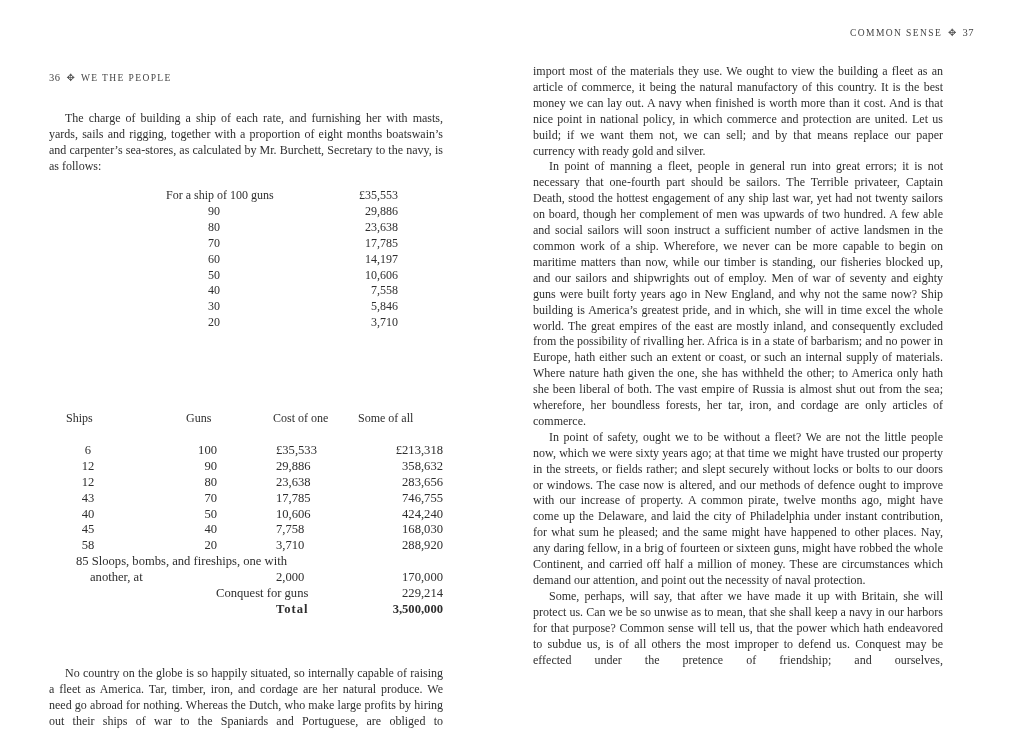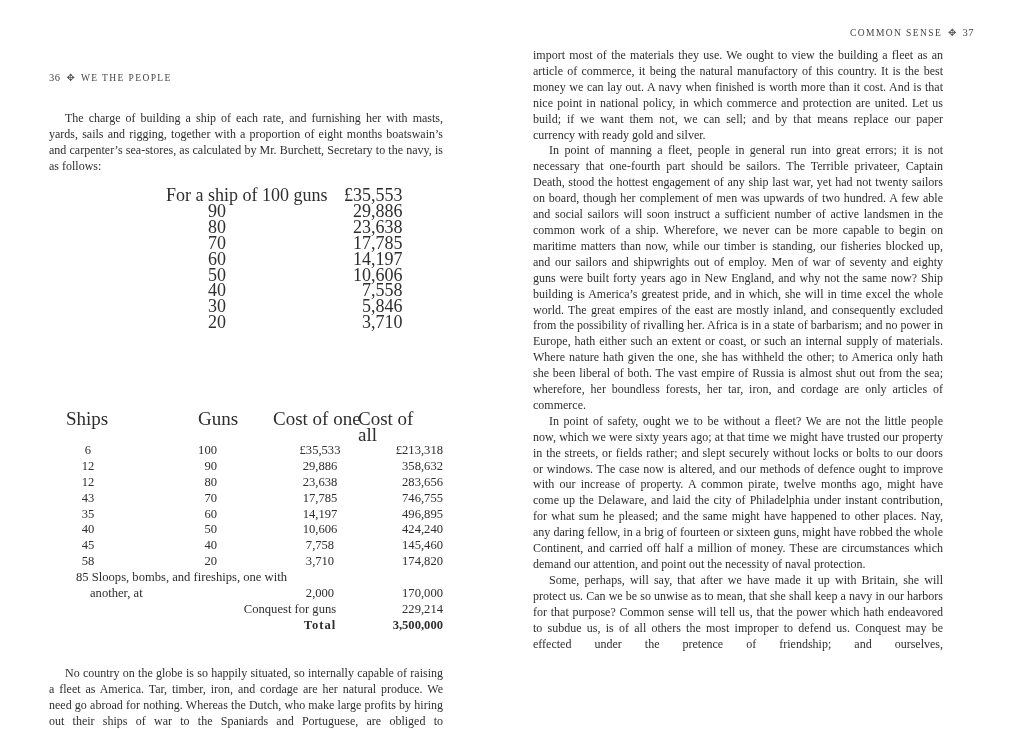--- a/index.html
+++ b/index.html
@@ -28,40 +28,40 @@
   }
   .page-left .body-text { left: 49px; width: 394px; }
   .page-right .body-text { left: 21px; width: 410px; }
   .body-text p { margin: 0; }
   .indent { text-indent: 16px; }
   .last { text-align-last: justify; }
 
   
   .small-table {
     position: absolute; left: 166px; top: 143px;
-    font-size: 18px; line-height: 15.9px; border-collapse: collapse;
+    font-size: 12px; line-height: 15.9px; border-collapse: collapse;
   }
   .small-table td { padding: 0; }
   .small-table .lbl { width: 136px; }
   .small-table .lbl.head { text-align: left; }
   .small-table .lbl.gun { text-align: left; padding-left: 42px; }
   .small-table .val { width: 54px; text-align: right; }
 
   
   .big-table {
     position: absolute; left: 66px; top: 366px; width: 352px;
     font-size: 12.6px; line-height: 15.9px;
   }
-  .bt-head { position: relative; height: 20px; font-size: 19px; }
+  .bt-head { position: relative; height: 20px; font-size: 12px; }
   .bt-head span { position: absolute; top: 0; }
   .bt-row { position: relative; height: 15.9px; white-space: nowrap; }
   .bt-row span { position: absolute; top: 0; }
   .c-ships { left: 12px; width: 20px; text-align: center; }
   .c-guns { left: 101px; width: 50px; text-align: right; }
-  .c-one { left: 210px; width: 88px; text-align: center; }
+  .c-one { left: 210px; width: 88px; text-align: left; }
   .c-all { left: 290px; width: 87px; text-align: right; }
   .bold { font-weight: bold; }
   .spaced { letter-spacing: 1px; }
 </style>
 </head>
 <body>
 
 <div class="page page-left">
   <div class="running-head">
     <span class="num">36</span><span class="orn">✥</span><span>WE THE PEOPLE</span>
@@ -109,23 +109,23 @@
           <td class="lbl gun">20</td>
           <td class="val">3,710</td>
         </tr>
   </tbody>
     </table>
 
 
   <div class="big-table">
     <div class="bt-head">
       <span style="left:0;">Ships</span>
-      <span style="left:132px;">Guns</span>
+      <span style="left:120px;">Guns</span>
       <span style="left:207px;">Cost of one</span>
-      <span style="left:292px;">Cost of all</span>
+      <span style="left:292px;">Some of all</span>
     </div>
     <div style="height:12px;"></div>
     <div class="bt-row">
         <span class="c-ships">6</span>
         <span class="c-guns">100</span>
         <span class="c-one">£35,533</span>
         <span class="c-all">£213,318</span>
       </div>
     <div class="bt-row">
         <span class="c-ships">12</span>
@@ -139,42 +139,36 @@
         <span class="c-one">23,638</span>
         <span class="c-all">283,656</span>
       </div>
     <div class="bt-row">
         <span class="c-ships">43</span>
         <span class="c-guns">70</span>
         <span class="c-one">17,785</span>
         <span class="c-all">746,755</span>
       </div>
     <div class="bt-row">
-        <span class="c-ships">35</span>
-        <span class="c-guns">60</span>
-        <span class="c-one">14,197</span>
-        <span class="c-all">496,895</span>
-      </div>
-    <div class="bt-row">
         <span class="c-ships">40</span>
         <span class="c-guns">50</span>
         <span class="c-one">10,606</span>
         <span class="c-all">424,240</span>
       </div>
     <div class="bt-row">
         <span class="c-ships">45</span>
         <span class="c-guns">40</span>
         <span class="c-one">7,758</span>
-        <span class="c-all">145,460</span>
+        <span class="c-all">168,030</span>
       </div>
     <div class="bt-row">
         <span class="c-ships">58</span>
         <span class="c-guns">20</span>
         <span class="c-one">3,710</span>
-        <span class="c-all">174,820</span>
+        <span class="c-all">288,920</span>
       </div>
     <div class="bt-row">
         <span style="left:10px;">85 Sloops, bombs, and fireships, one with</span>
       </div>
     <div class="bt-row">
         <span style="left:24px;">another, at</span>
         <span class="c-one">2,000</span>
         <span class="c-all">170,000</span>
       </div>
     <div class="bt-row">
@@ -190,19 +184,19 @@
   <div class="body-text" style="top:621px;">
     <p class="indent last">No country on the globe is so happily situated, so internally capable of raising a fleet as America. Tar, timber, iron, and cordage are her natural produce. We need go abroad for nothing. Whereas the Dutch, who make large profits by hiring out their ships of war to the Spaniards and Portuguese, are obliged to</p>
   </div>
 </div>
 
 <div class="page page-right">
   <div class="running-head">
     <span>COMMON SENSE</span><span class="orn">✥</span><span class="num">37</span>
   </div>
 
-  <div class="body-text" style="top:48px;">
+  <div class="body-text" style="top:64px;">
     <p>import most of the materials they use. We ought to view the building a fleet as an article of commerce, it being the natural manufactory of this country. It is the best money we can lay out. A navy when finished is worth more than it cost. And is that nice point in national policy, in which commerce and protection are united. Let us build; if we want them not, we can sell; and by that means replace our paper currency with ready gold and silver.</p>
     <p class="indent">In point of manning a fleet, people in general run into great errors; it is not necessary that one-fourth part should be sailors. The Terrible privateer, Captain Death, stood the hottest engagement of any ship last war, yet had not twenty sailors on board, though her complement of men was upwards of two hundred. A few able and social sailors will soon instruct a sufficient number of active landsmen in the common work of a ship. Wherefore, we never can be more capable to begin on maritime matters than now, while our timber is standing, our fisheries blocked up, and our sailors and shipwrights out of employ. Men of war of seventy and eighty guns were built forty years ago in New England, and why not the same now? Ship building is America’s greatest pride, and in which, she will in time excel the whole world. The great empires of the east are mostly inland, and consequently excluded from the possibility of rivalling her. Africa is in a state of barbarism; and no power in Europe, hath either such an extent or coast, or such an internal supply of materials. Where nature hath given the one, she has withheld the other; to America only hath she been liberal of both. The vast empire of Russia is almost shut out from the sea; wherefore, her boundless forests, her tar, iron, and cordage are only articles of commerce.</p>
     <p class="indent">In point of safety, ought we to be without a fleet? We are not the little people now, which we were sixty years ago; at that time we might have trusted our property in the streets, or fields rather; and slept securely without locks or bolts to our doors or windows. The case now is altered, and our methods of defence ought to improve with our increase of property. A common pirate, twelve months ago, might have come up the Delaware, and laid the city of Philadelphia under instant contribution, for what sum he pleased; and the same might have happened to other places. Nay, any daring fellow, in a brig of fourteen or sixteen guns, might have robbed the whole Continent, and carried off half a million of money. These are circumstances which demand our attention, and point out the necessity of naval protection.</p>
     <p class="indent last">Some, perhaps, will say, that after we have made it up with Britain, she will protect us. Can we be so unwise as to mean, that she shall keep a navy in our harbors for that purpose? Common sense will tell us, that the power which hath endeavored to subdue us, is of all others the most improper to defend us. Conquest may be effected under the pretence of friendship; and ourselves,</p>
   </div>
 </div>
 
 </body></html>

